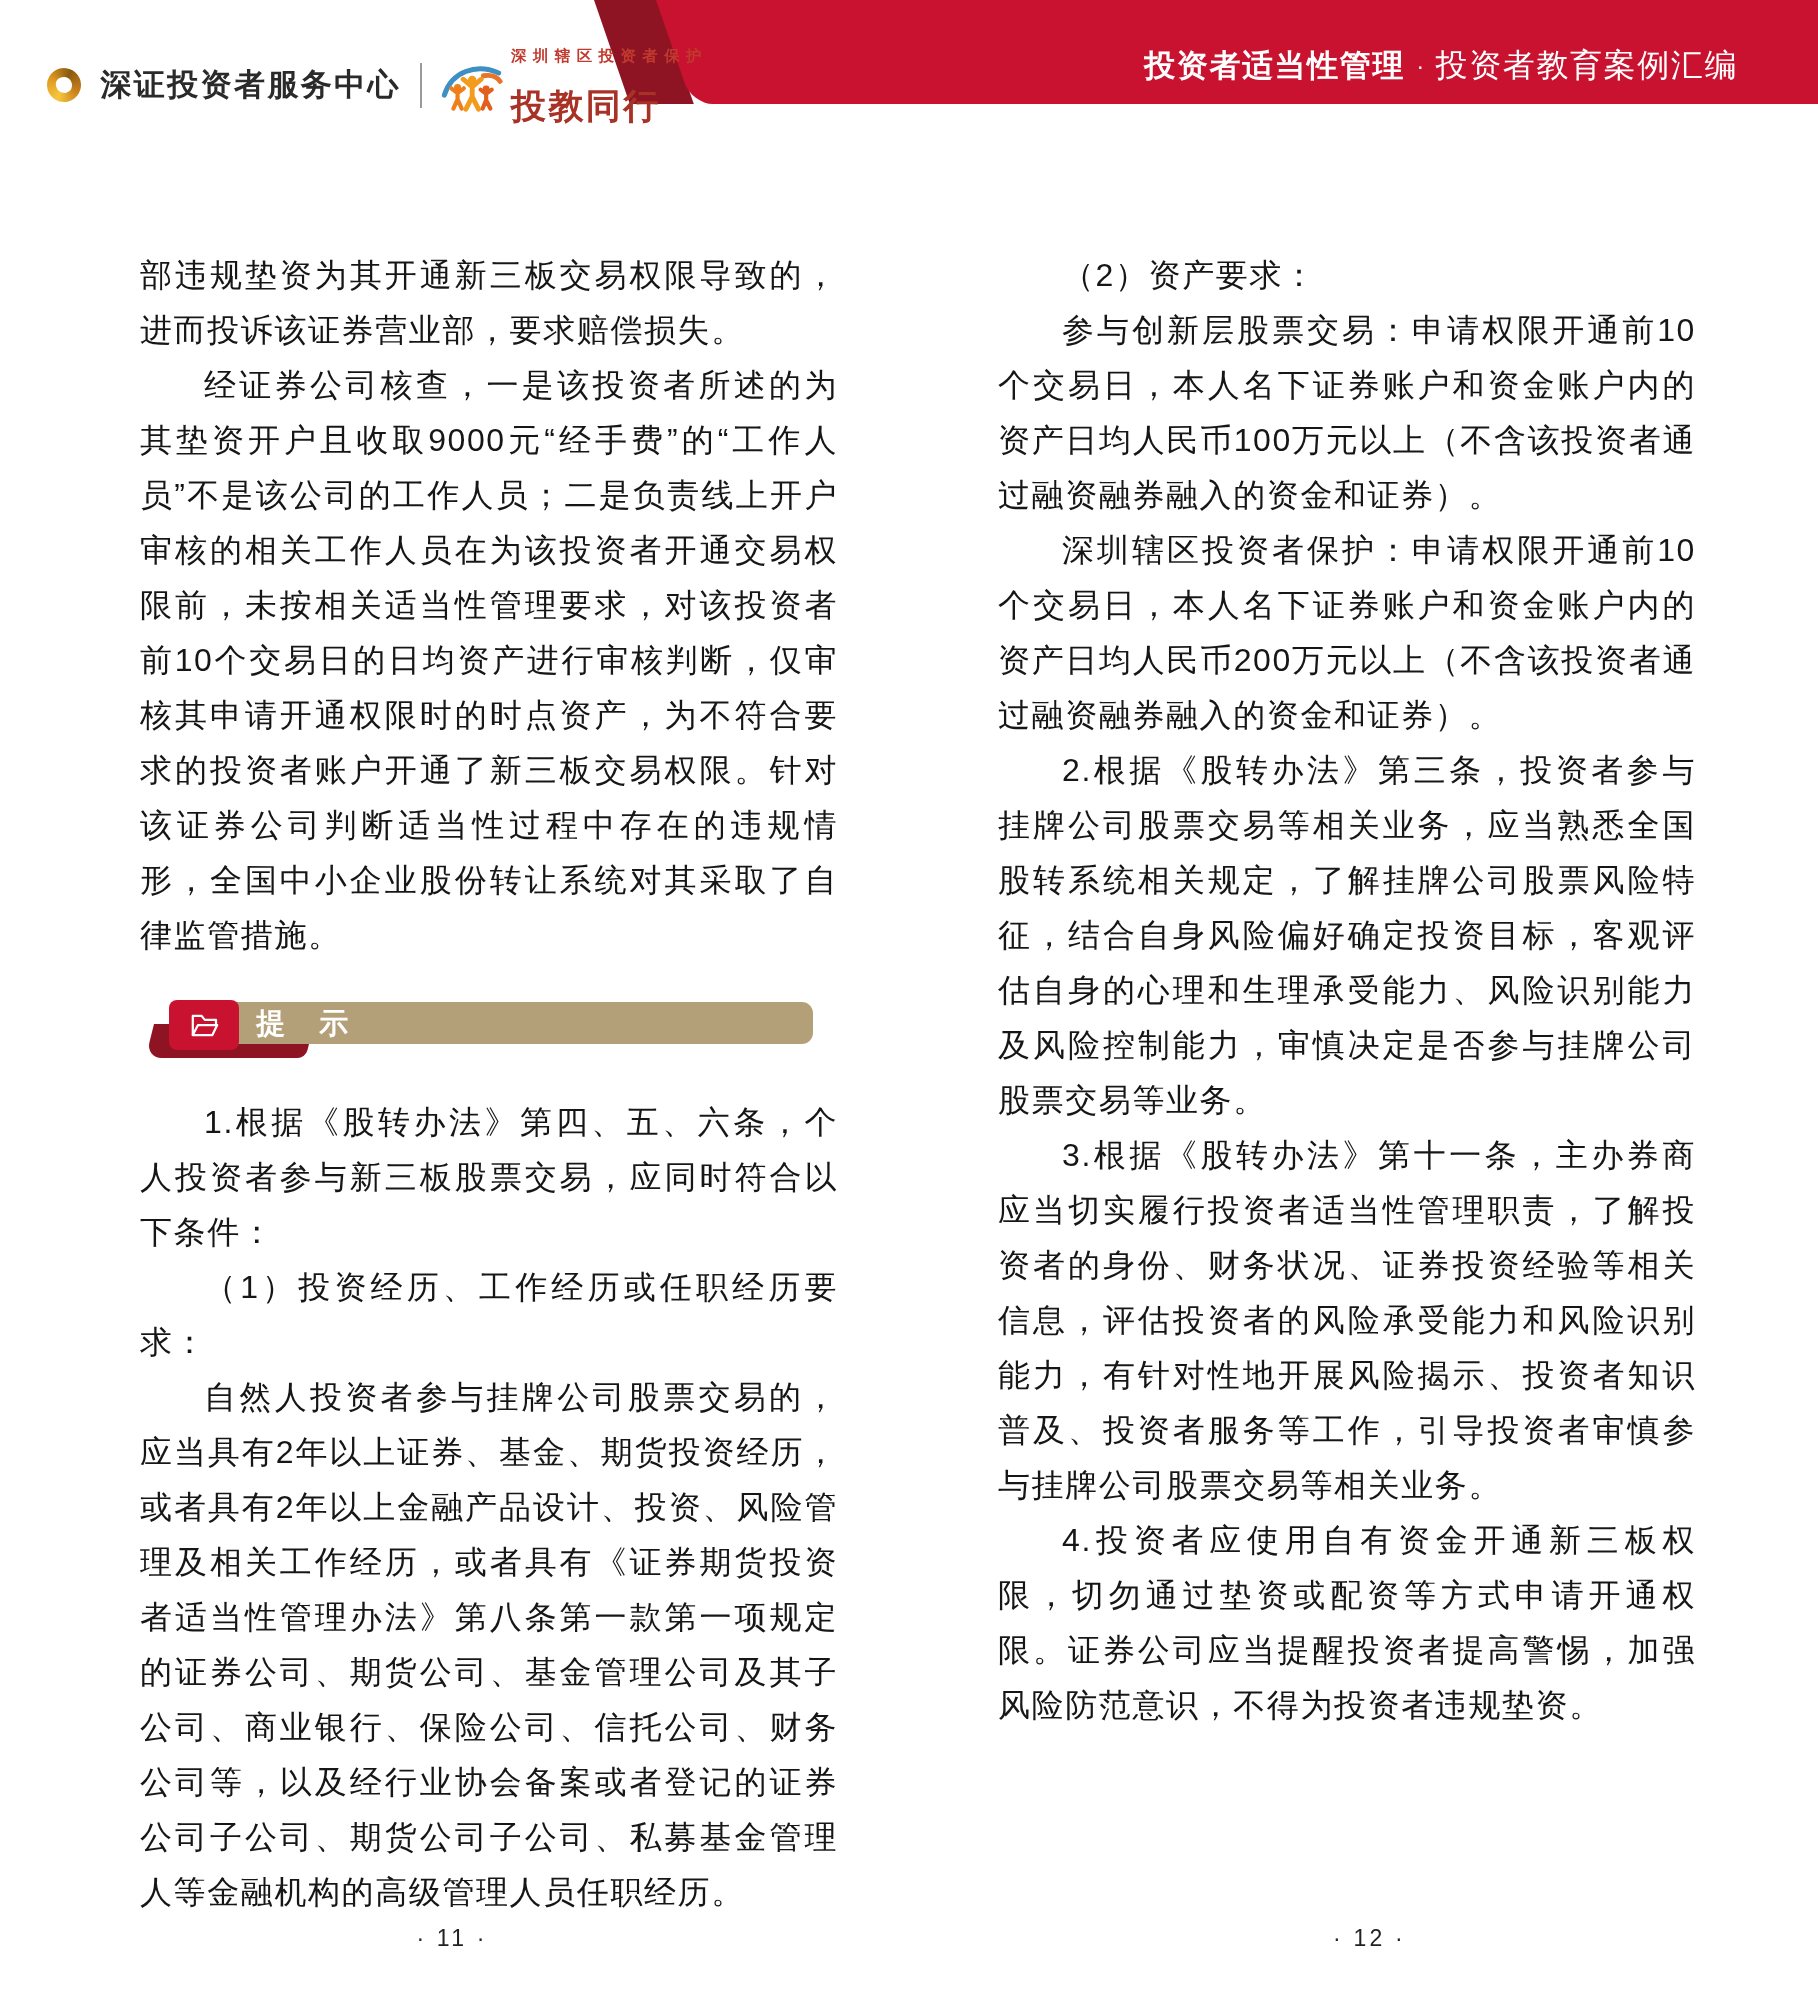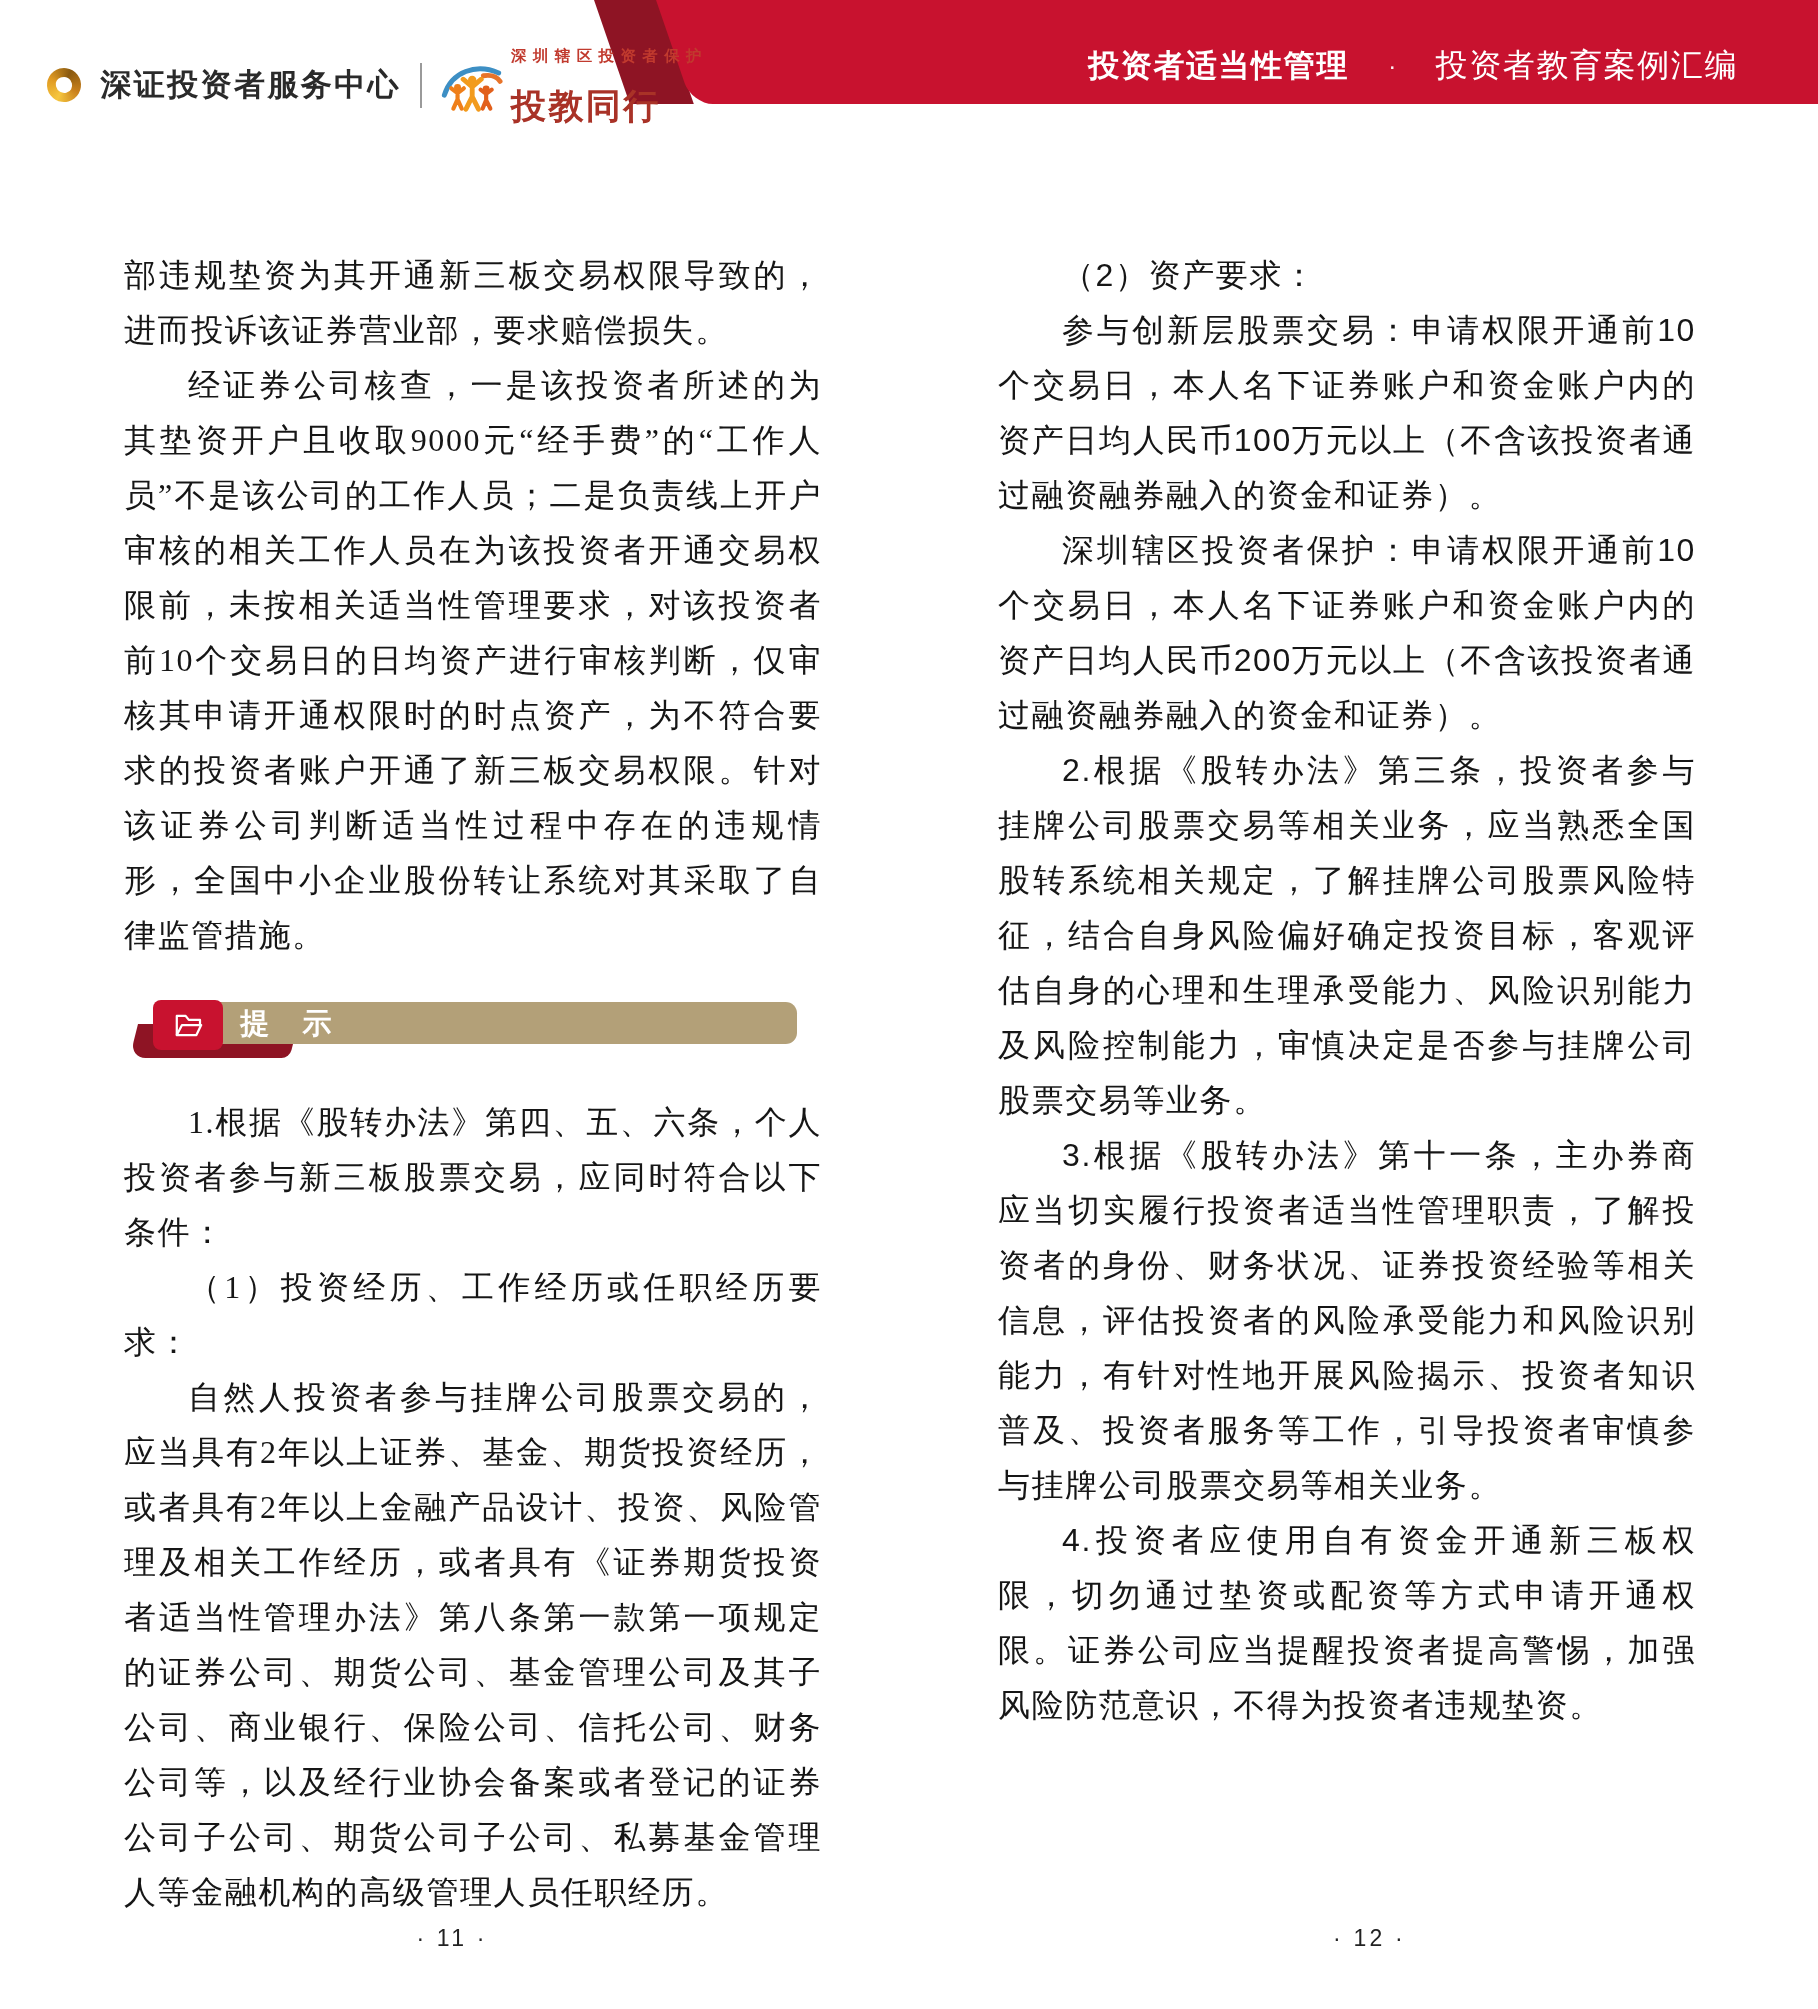--- a/index.html
+++ b/index.html
@@ -18,21 +18,21 @@
     position:absolute; left:594px; top:0; width:64px; height:104px;
     background:#8e1424; transform:skewX(19deg); transform-origin:0 0;
   }
   .banner-red {
     position:absolute; left:656px; top:0; width:1256px; height:104px;
     background:#c8122f; transform:skewX(19deg); transform-origin:0 0;
     border-bottom-left-radius:21px;
   }
   .banner-text {
     position:absolute; right:81px; top:45px; height:41px;
-    display:flex; align-items:center; color:#ffffff; white-space:nowrap;gap:28px;
+    display:flex; align-items:center; color:#ffffff; white-space:nowrap;
   }
   .banner-text .b1 { font-size:31px; font-weight:700; letter-spacing:1.6px; }
   .banner-text .dot { font-size:24px; margin:0 11.3px; opacity:.95; }
   .banner-text .b2 { font-size:32px; font-weight:400; letter-spacing:1.6px; }
 
   .brand { position:absolute; left:47px; top:55px; height:60px; display:flex; align-items:center; }
   .ring {
     width:34px; height:34px; border-radius:50%; position:relative; flex:0 0 auto;
     background:conic-gradient(from 220deg,#f6c63e,#e09a22,#8a5a10,#c87f1c,#f6c63e);
     transform:rotate(-15deg);
@@ -45,21 +45,21 @@
   .brand2-text { margin-left:8px; display:flex; flex-direction:column; }
   .brand-tagline { font-size:15.4px; font-weight:600; color:#c13a2e; letter-spacing:6.5px; white-space:nowrap; }
   .brand-name { font-size:35px; font-weight:800; color:#a93227; letter-spacing:2.4px; line-height:37px; margin-top:20px; white-space:nowrap; }
 
   
   .col {
     position:absolute; top:248px; width:698px;
     font-size:32px; line-height:55px; letter-spacing:1.6px;
     text-align:justify; color:#161616;
   }
-  .col-left  { left:124px;font-family:Liberation Serif, serif; }
+  .col-left  { left:140px; }
   .col-right { left:998px; }
   .col p { margin:0; }
   .indent { text-indent:2em; }
 
   
   .tip-badge { position:relative; height:50px; margin:37px 0 45px 11.3px; }
   .tip-shadow {
     position:absolute; left:3.2px; top:24px; width:160px; height:34px;
     background:#8e1424; transform:skewX(-14deg); transform-origin:0 0;
     border-radius:0 0 8px 16px; z-index:1;

